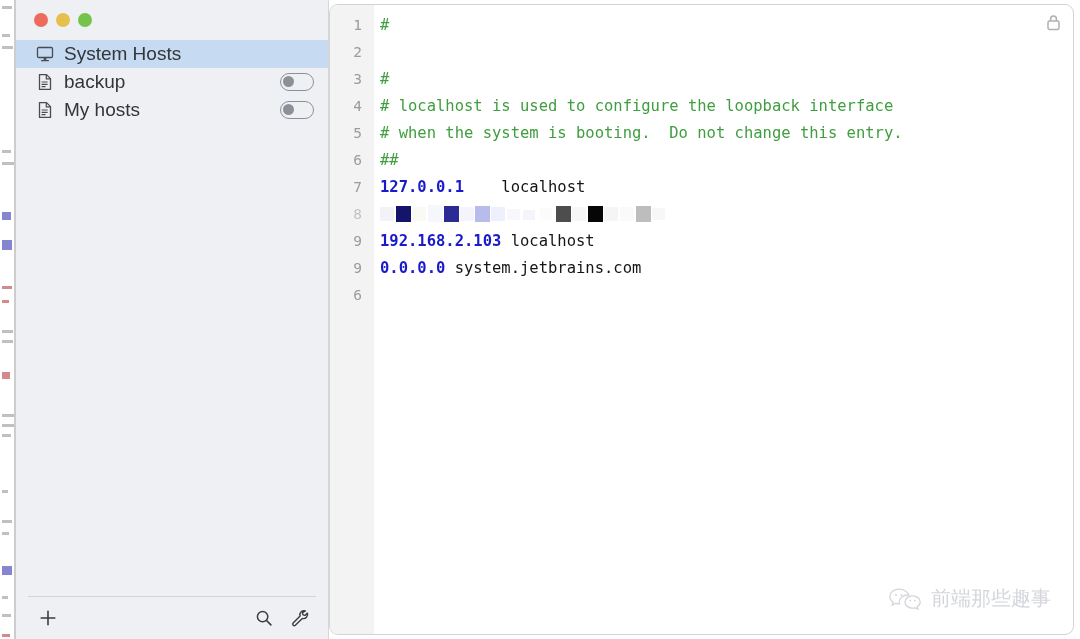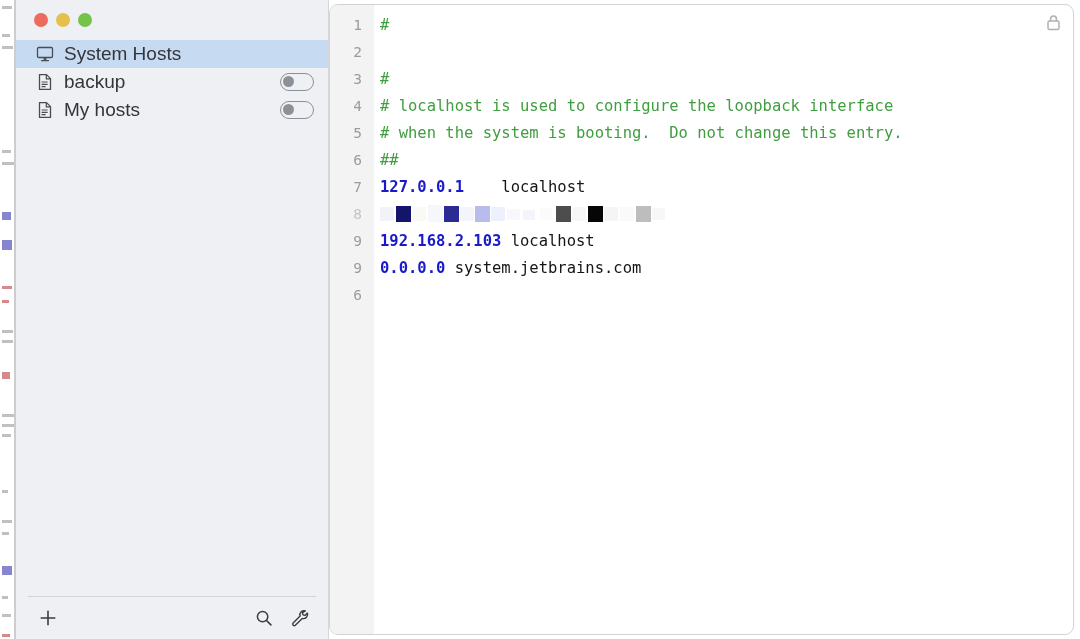--- a/index.html
+++ b/index.html
@@ -310,16 +310,29 @@
         <span class="txt"><span class="ip">0.0.0.0</span><span> </span><span class="hn">system.jetbrains.com</span></span>
       </div>
 
       <div class="cline">
         <span class="num">6</span>
         <span class="txt hn"></span>
       </div>
 
     </div>
 
+    <div class="wm">
+      <span>
+        <svg viewBox="0 0 34 24" width="34" height="24">
+          <path d="M11 2.2C5.9 2.2 1.8 5.5 1.8 9.6c0 2.3 1.3 4.4 3.4 5.7l-.9 2.7 3.2-1.6c1 .3 2.1.5 3.2.5.3 0 .6 0 .9-.1-.2-.6-.3-1.2-.3-1.8 0-3.9 3.8-7 8.5-7 .3 0 .6 0 .9.1C20 5 15.9 2.2 11 2.2z" fill="none" stroke="#d4d6dc" stroke-width="1.3"></path>
+          <circle cx="8" cy="8" r="1" fill="#d4d6dc"></circle>
+          <circle cx="13.4" cy="8" r="1" fill="#d4d6dc"></circle>
+          <path d="M32.2 15c0-3.4-3.4-6.2-7.6-6.2S17 11.6 17 15s3.4 6.2 7.6 6.2c.9 0 1.8-.1 2.6-.4l2.7 1.3-.7-2.2c1.8-1.1 3-2.9 3-4.9z" fill="none" stroke="#d4d6dc" stroke-width="1.3"></path>
+          <circle cx="22.3" cy="13.6" r=".9" fill="#d4d6dc"></circle>
+          <circle cx="26.9" cy="13.6" r=".9" fill="#d4d6dc"></circle>
+        </svg>
+      </span>
+      <span>前端那些趣事</span>
+    </div>
 
   </div>
 
 </div>
 
 </body></html>

